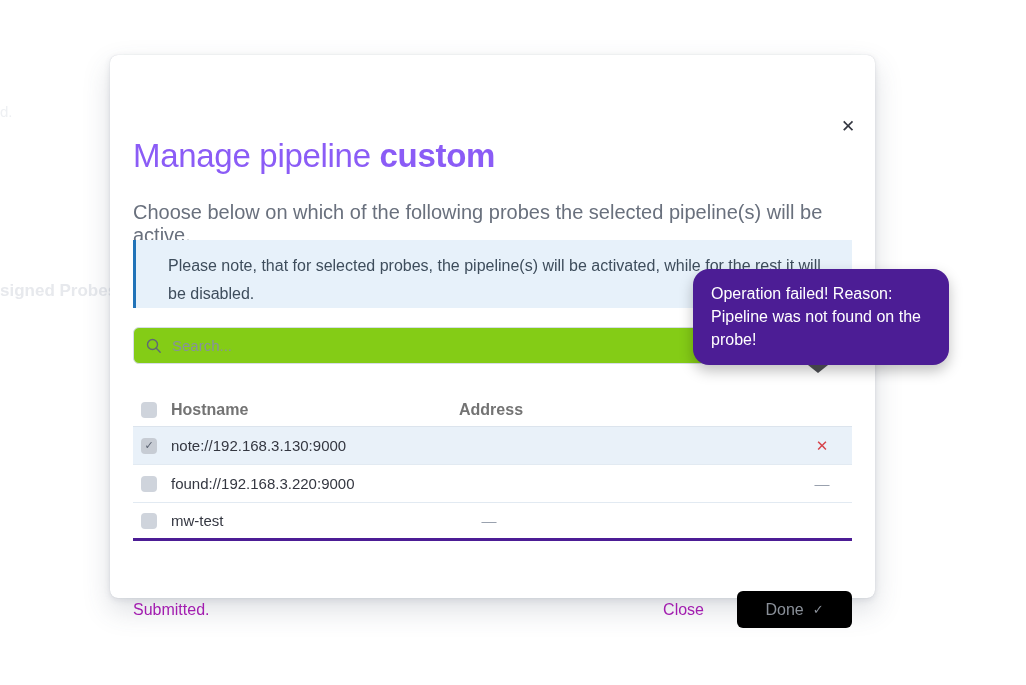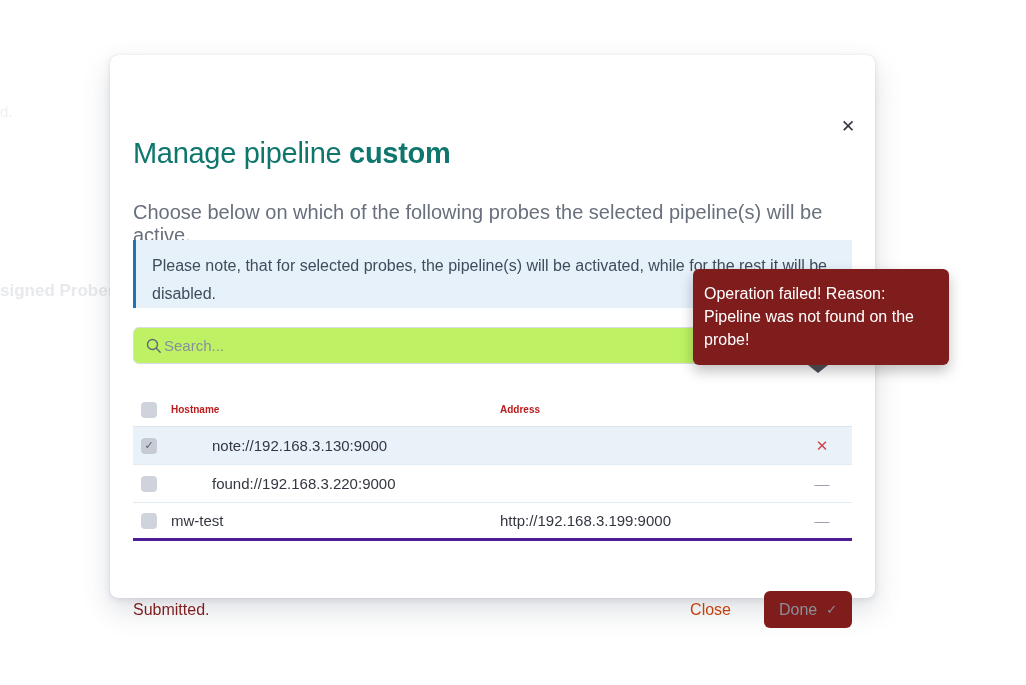--- a/index.html
+++ b/index.html
@@ -23,86 +23,86 @@
     position:absolute; left:110px; top:55px; width:765px; height:543px;
     background:#ffffff; border-radius:8px;
     box-shadow:0 12px 28px rgba(65,78,101,.18), 0 2px 6px rgba(65,78,101,.12), 0 0 1px rgba(65,78,101,.25);
   }
   .modal-close {
     position:absolute; top:58px; right:14px; width:26px; height:26px;
     display:flex; align-items:center; justify-content:center;
     font-size:17px; font-weight:300; color:#343741; cursor:pointer; background:none; border:none;
   }
   .modal-title {
-    position:absolute; left:23px; top:82px; font-size:29px; letter-spacing:-0.3px;
-    color:#0f766e; font-weight:400; white-space:nowrap;
+    position:absolute; left:23px; top:82px; font-size:33px; letter-spacing:-0.3px;
+    color:#8b5cf6; font-weight:400; white-space:nowrap;
   }
   .modal-title b { font-weight:700; }
   .modal-desc {
     position:absolute; left:23px; top:146px; width:719px;
     font-size:20px; color:#69707d;
   }
   .callout {
     position:absolute; left:23px; top:185px; width:719px; height:68px;
     background:#e7f1fa; border-left:3px solid #2173b8;
-    padding:12px 15px 0 16px;
+    padding:12px 15px 0 32px;
     font-size:16px; line-height:28px; color:#3e4d5c;
   }
   .searchbar {
     position:absolute; left:23px; top:272px; width:719px; height:37px;
-    background:#bef264; border:1px solid #d6dde8; border-radius:6px;
-    display:flex; align-items:center; padding:0 12px; gap:2px;
+    background:#84cc16; border:1px solid #d6dde8; border-radius:6px;
+    display:flex; align-items:center; padding:0 12px; gap:10px;
   }
   .searchbar svg { flex:0 0 auto; }
   .searchbar input {
     border:none; outline:none; background:transparent; width:100%;
     font-family:"Liberation Sans", sans-serif; font-size:15px; color:#343741;
   }
   .searchbar input::placeholder { color:#87909e; }
 
   
   .table { position:absolute; left:23px; top:338px; width:719px; }
   .trow { display:flex; align-items:center; }
-  .thead { height:34px; border-bottom:1px solid #dce4ed; font-size:10px; font-weight:700; color:#b91c1c; }
+  .thead { height:34px; border-bottom:1px solid #dce4ed; font-size:16px; font-weight:700; color:#737373; }
   .tbody-row { height:38px; border-bottom:1px solid #e2eaf2; font-size:15px; color:#343741; }
   .tbody-row.selected { background:#e9f1f9; }
   .tbody-row:last-child { border-bottom:3px solid #4c1d95; }
   .col-check { width:38px; display:flex; align-items:center; padding-left:8px; }
   .col-host { width:288px; }
-  .col-addr { flex:1;margin-left:41px; }
+  .col-addr { flex:1; }
   .col-status { width:60px; text-align:center; }
   .checkbox {
     width:16px; height:16px; border-radius:4px; background:#cfd4dc;
     display:flex; align-items:center; justify-content:center;
     font-size:11px; color:#596170; cursor:pointer;
   }
   .checkbox.checked { background:#c7ccd4; }
   .status-x { color:#d6434a; font-size:15px; font-weight:400; }
   .status-dash { color:#99a1ae; font-size:15px; }
 
   
   .footer {
     position:absolute; left:23px; top:536px; width:719px; height:37px;
     display:flex; align-items:center;
   }
-  .submitted { font-size:16px; color:#7f1d1d;text-align:center; }
+  .submitted { font-size:16px; color:#a21caf;text-align:center; }
   .footer-actions { margin-left:auto; display:flex; align-items:center; gap:33px; }
-  .close-link { font-size:16px; color:#c2410c; background:none; border:none; cursor:pointer; font-family:"Liberation Sans", sans-serif; }
+  .close-link { font-size:16px; color:#a21caf; background:none; border:none; cursor:pointer; font-family:"Liberation Sans", sans-serif; }
   .done-btn {
-    width:88px; height:37px; border:none; border-radius:6px;
-    background:#7f1d1d; color:#8a9099; font-size:16px; font-family:"Liberation Sans", sans-serif;
+    width:115px; height:37px; border:none; border-radius:6px;
+    background:#000000; color:#8a9099; font-size:16px; font-family:"Liberation Sans", sans-serif;
     display:flex; align-items:center; justify-content:center; gap:9px; cursor:not-allowed;
   }
   .done-btn .done-check { font-size:13px; }
 
   
   .tooltip {
     position:absolute; left:693px; top:269px; width:256px;
-    background:#7f1d1d; color:#ffffff; border-radius:6px;
-    padding:13px 16px 14px 11px; font-size:16px; line-height:23px; font-weight:500;
+    background:#4c1d95; color:#ffffff; border-radius:16px;
+    padding:13px 16px 14px 18px; font-size:16px; line-height:23px; font-weight:500;
     box-shadow:0 6px 14px rgba(0,0,0,.25);
     z-index:20;
   }
   .tooltip-arrow {
     position:absolute; left:115px; bottom:-8px; width:0; height:0;
     border-left:10px solid transparent; border-right:10px solid transparent;
     border-top:8px solid #434449;
   }
 </style>
 </head>
@@ -162,21 +162,20 @@
         </div>
         <div class="col-addr">found://192.168.3.220:9000</div>
         <div class="col-status"><span class="status-dash">—</span></div>
       </div>
 
       <div class="trow tbody-row">
         <div class="col-check">
           <span class="checkbox"></span>
         </div>
         <div class="col-host">mw-test</div>
-        <div class="col-addr">http://192.168.3.199:9000</div>
         <div class="col-status"><span class="status-dash">—</span></div>
       </div>
     </div>
 
     <div class="footer">
       <div class="submitted">Submitted.</div>
       <div class="footer-actions">
         <button class="close-link">Close</button>
         <button class="done-btn" disabled="">
           <span>Done</span>

